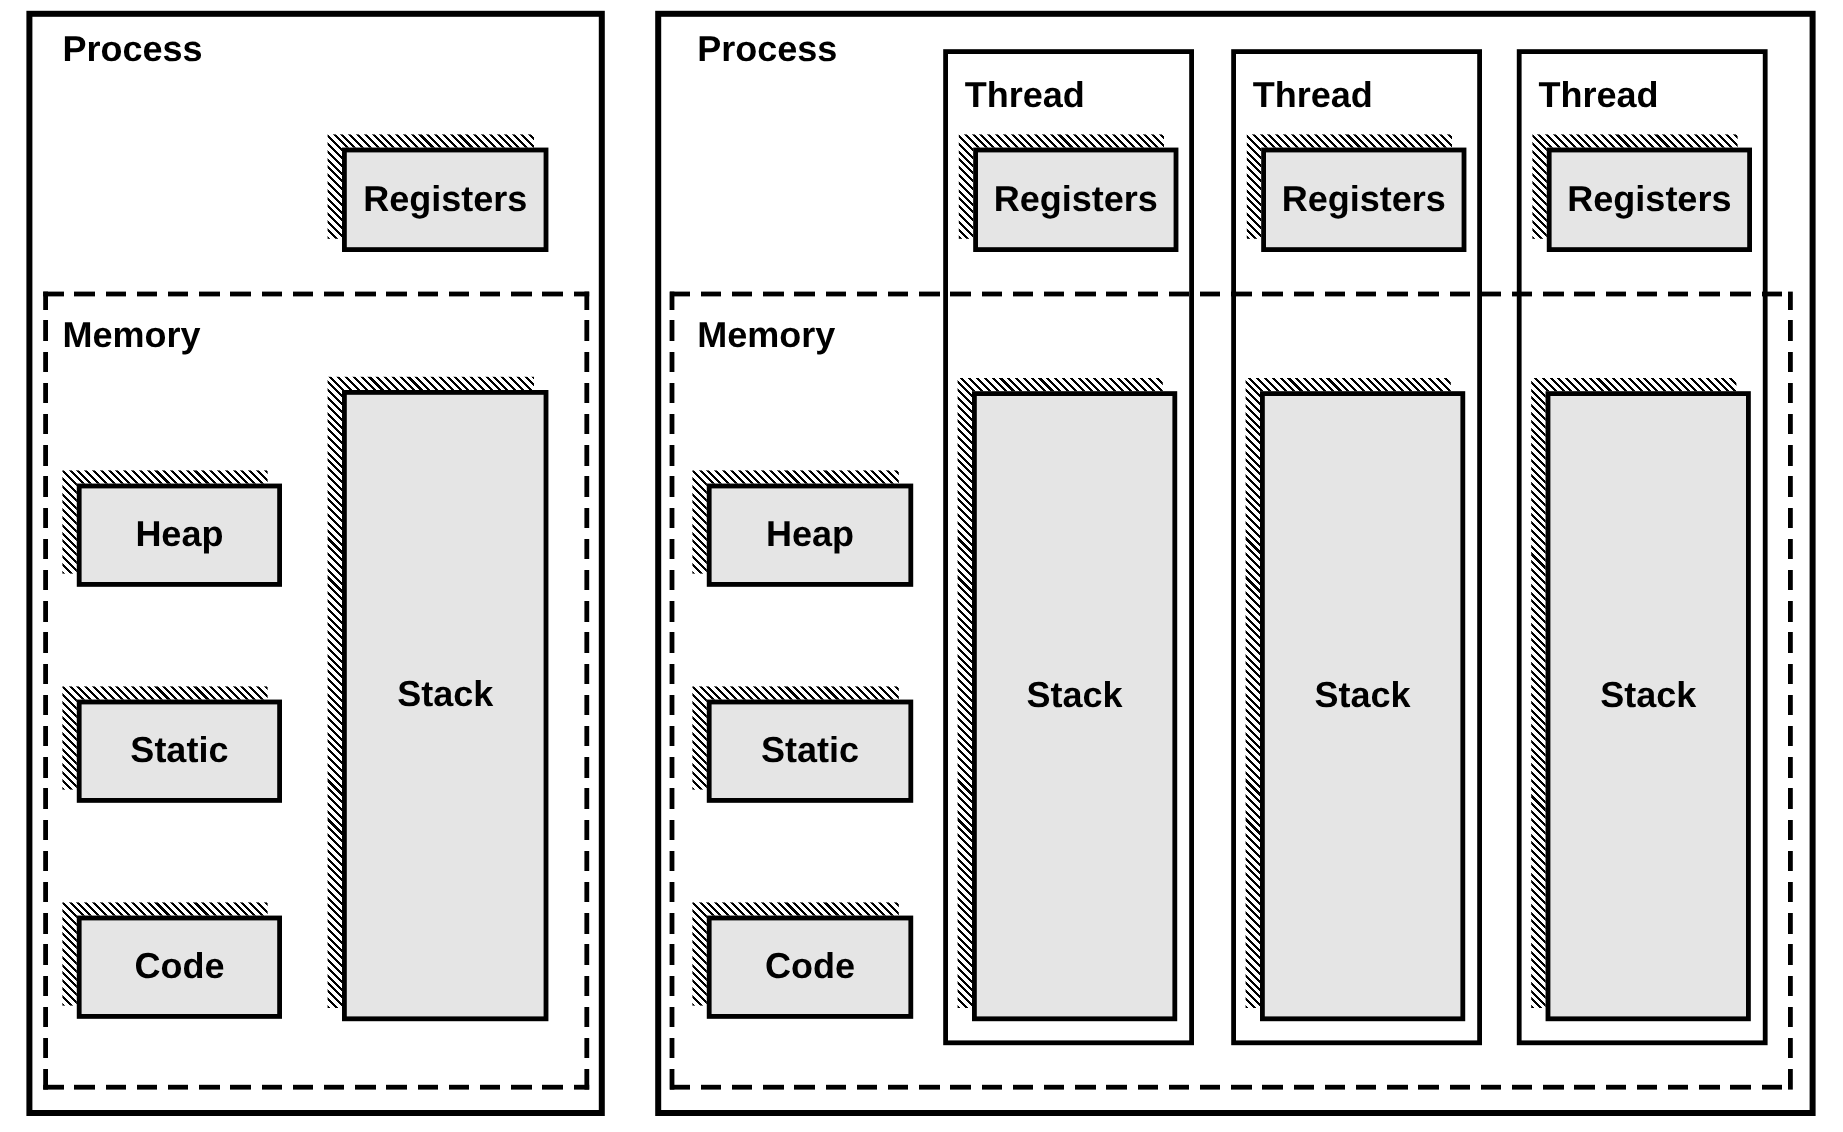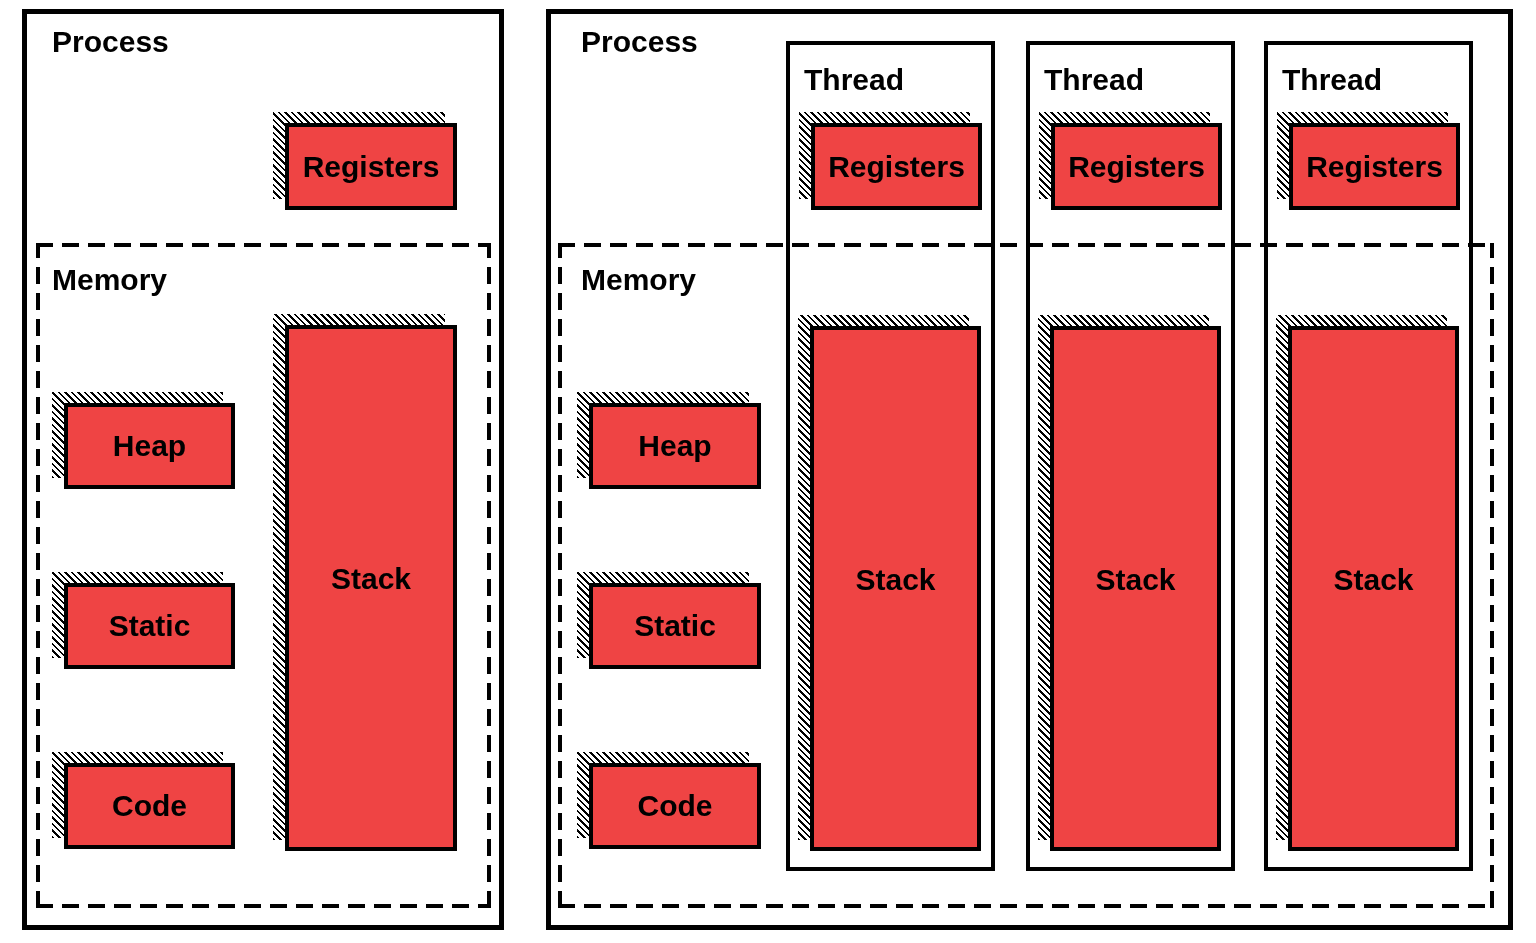--- a/index.html
+++ b/index.html
@@ -35,21 +35,21 @@
     position: absolute;
     left: -12px;
     top: -11px;
     width: 100%;
     height: 100%;
     background: repeating-linear-gradient(45deg, #000 0 1.8px, #fff 1.8px 4.6px);
   }
   .sbox .face {
     position: absolute;
     inset: 0;
-    background: #ef4444;
+    background: #e5e5e5;
     border: 4px solid #000;
     display: flex;
     align-items: center;
     justify-content: center;
     font-size: 30px;
     line-height: 32px;
   }
   .sbox.stack .face { padding-bottom: 18px; }
 
   

